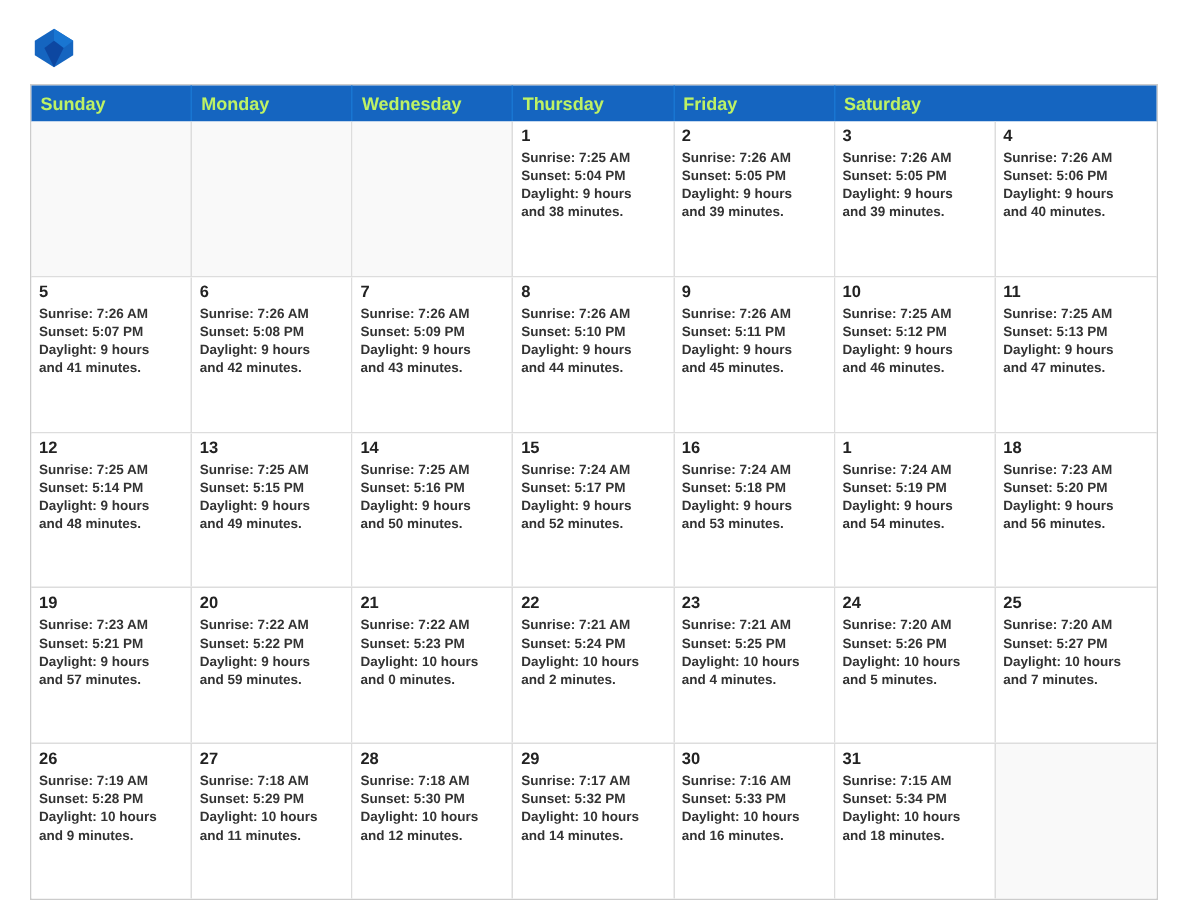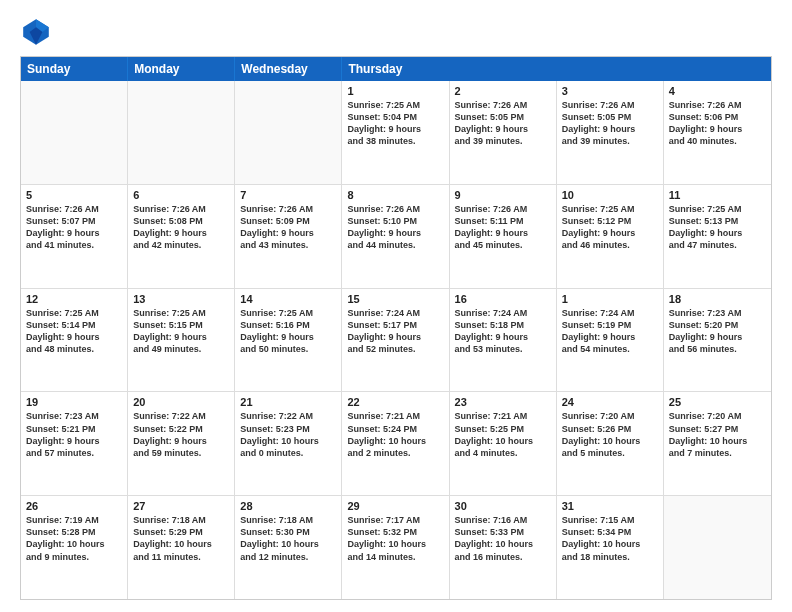--- a/index.html
+++ b/index.html
@@ -57,21 +57,21 @@
       display: flex;
       flex-direction: column;
       border: 1px solid #ccc;
     }
     .cal-header {
       display: grid;
       grid-template-columns: repeat(7, 1fr);
       background: #1565c0;
     }
     .cal-header-cell {
-      color: #ffffff;
+      color: #bef264;
       font-size: 12px;
       font-weight: bold;
       padding: 5px 6px;
       text-align: left;
       border-right: 1px solid #1976d2;
     }
     .cal-header-cell:last-child { border-right: none; }
     .cal-body {
       flex: 1;
       display: flex;
@@ -128,20 +128,22 @@
       <div class="location"></div>
     </div>
   </div>
 
   <div class="calendar">
     <div class="cal-header">
     <div class="cal-header-cell">Sunday</div>
         <div class="cal-header-cell">Monday</div>
         <div class="cal-header-cell">Wednesday</div>
         <div class="cal-header-cell">Thursday</div>
+        <div class="cal-header-cell">Friday</div>
+        <div class="cal-header-cell">Saturday</div>
       </div>
     <div class="cal-body">
     <div class="cal-row">
           <div class="cal-cell empty"></div>
           <div class="cal-cell empty"></div>
           <div class="cal-cell empty"></div>
           <div class="cal-cell">
             <div class="day-num">1</div>
             <div class="cell-text">Sunrise: 7:25 AM<br>Sunset: 5:04 PM<br>Daylight: 9 hours<br>and 38 minutes.</div>
           </div>

